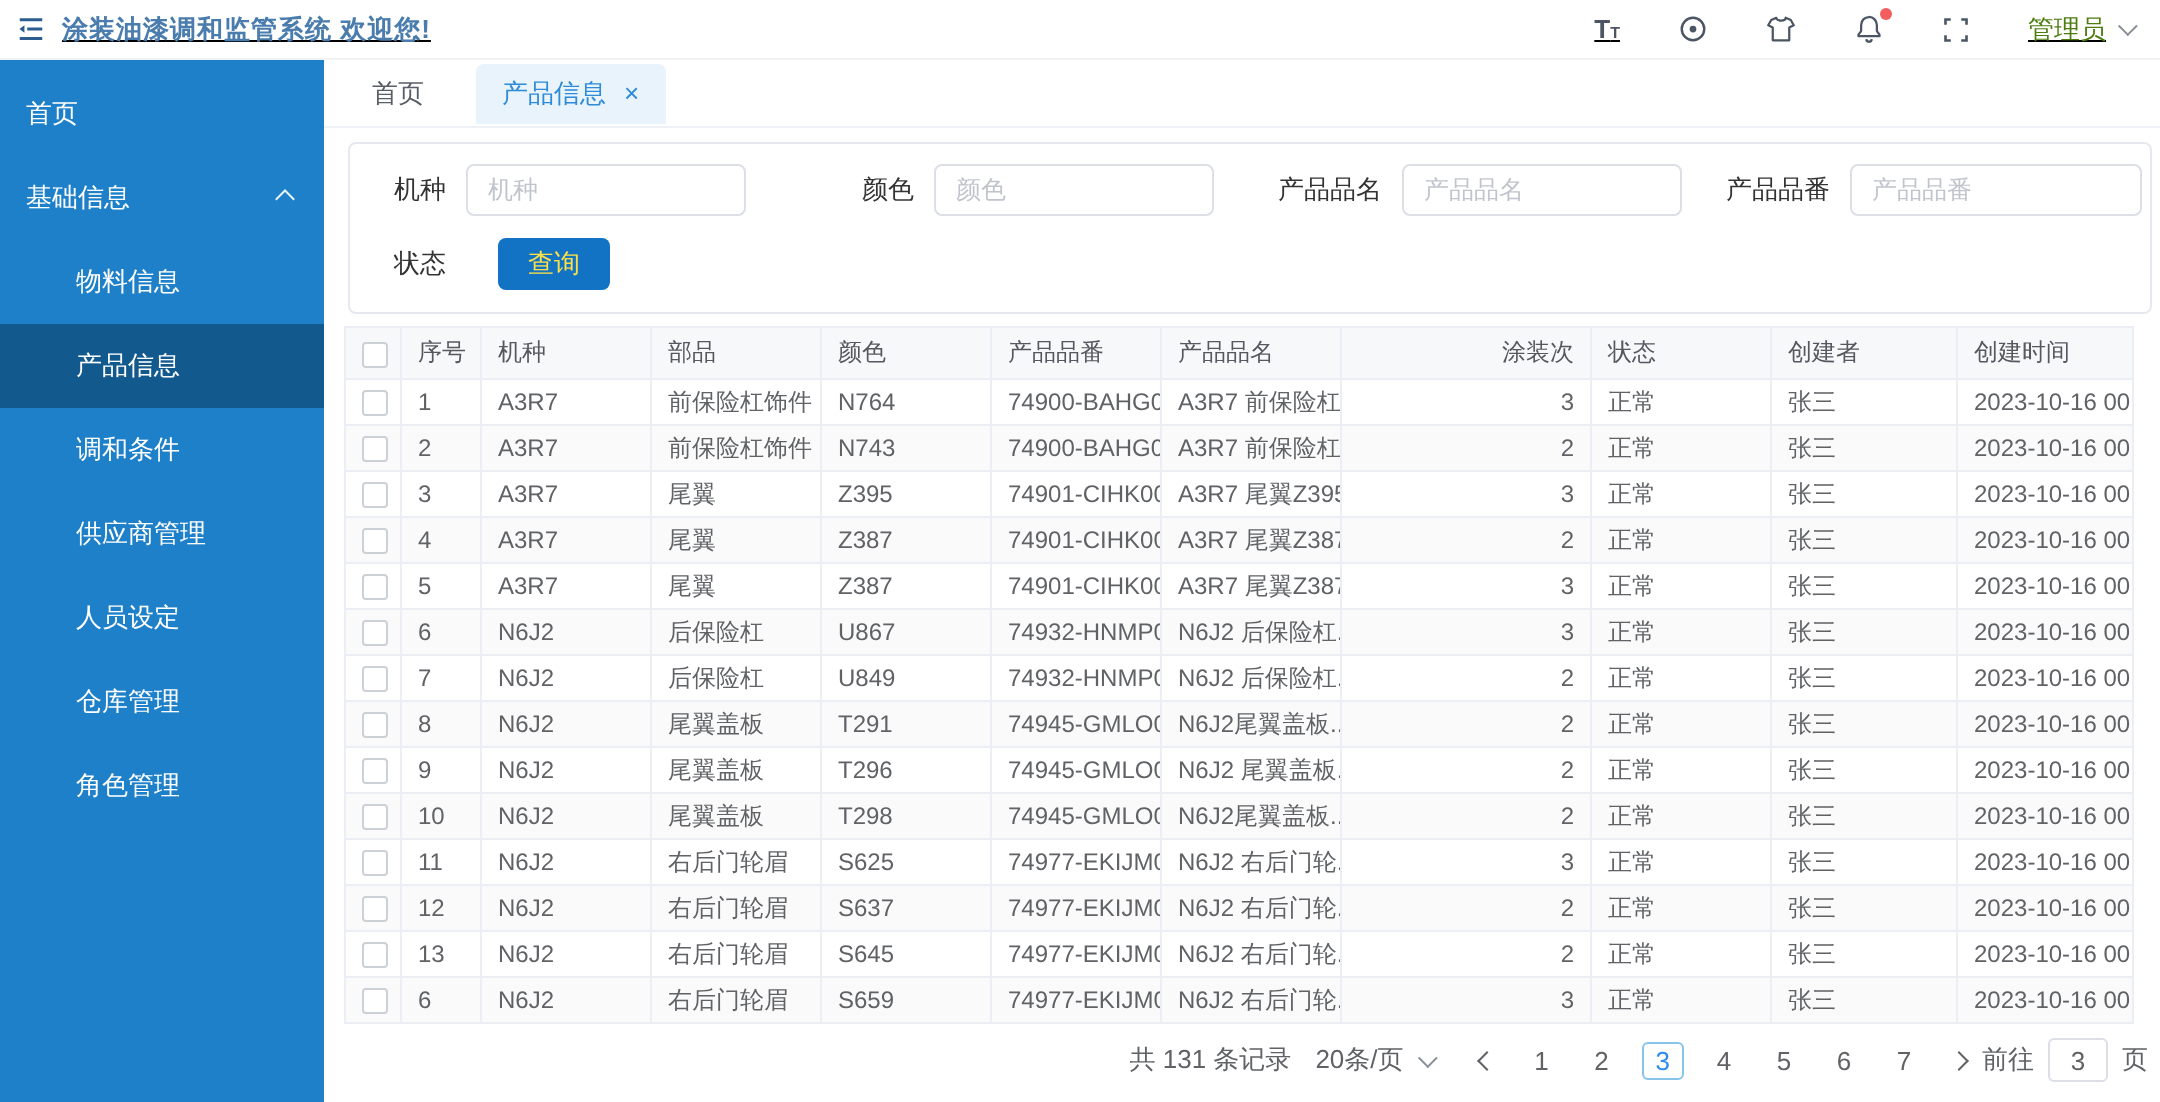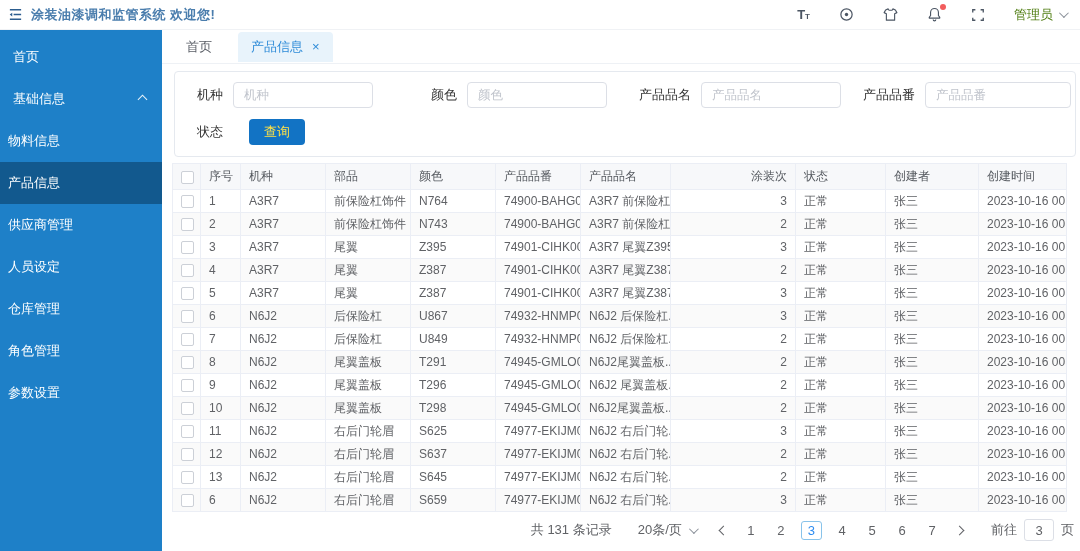--- a/index.html
+++ b/index.html
@@ -1,37 +1,37 @@
 <!DOCTYPE html>
 <html><head>
 <meta charset="utf-8">
 <style>
   * { box-sizing: border-box; margin: 0; padding: 0; }
   html,body { width:1080px; height:551px; overflow:hidden; }
   body { font-family:"Liberation Sans","DejaVu Sans",sans-serif; background:#fff; position:relative; }
 
   
   .topbar { position:absolute; top:0; left:0; right:0; height:30px; background:#fff;
-            display:flex; align-items:center; padding:0 14px 0 8px; border-bottom:1px solid #f0f2f5; z-index:3; }
+            display:flex; align-items:center; padding:0 14px 0 8px; border-bottom:1px solid #f0f2f5; z-index:3;text-decoration:underline; }
   .fold-ico { display:flex; align-items:center; margin-right:8px; color:#2c5d8f; }
   .app-title { font-size:13px; font-weight:bold; color:#4a7dad; letter-spacing:.5px; }
   .topbar-right { margin-left:auto; display:flex; align-items:center; gap:29px; color:#4b5563; }
   .tb-ico { display:flex; align-items:center; color:#4b5563; position:relative; cursor:pointer; }
   .ico-font { font-size:13px; font-weight:bold; line-height:1; }
   .ico-font small { font-size:8px; font-weight:bold; }
   .badge-dot { position:absolute; top:-3px; right:-4px; width:6px; height:6px; border-radius:50%; background:#f25d5d; }
   .userbox { display:flex; align-items:center; gap:6px; font-size:13px; color:#4d7c0f; cursor:pointer; }
   .caret { width:7px; height:7px; border-right:1.4px solid #8a9099; border-bottom:1.4px solid #8a9099;
            transform:rotate(45deg) translateY(-2px); display:inline-block; }
 
   
   .sidebar { position:absolute; top:30px; left:0; bottom:0; width:162px; background:#1e80c8; padding-top:6px; z-index:2; }
   .side-item { height:42px; display:flex; align-items:center; color:#fff; font-size:13px;
                padding:0 16px 0 13px; cursor:pointer; }
-  .side-item.sub { padding-left:8px; }
+  .side-item.sub { padding-left:38px; }
   .side-item.selected { background:#12598e; }
   .chev { width:7px; height:7px; border-right:1.5px solid rgba(255,255,255,.9); border-bottom:1.5px solid rgba(255,255,255,.9);
           margin-left:auto; display:inline-block; }
   .chev.down { transform:rotate(45deg); }
   .chev.up { transform:rotate(-135deg); }
 
   
   .main { position:absolute; left:162px; top:30px; right:0; bottom:0; background:#fff; }
 
   .tabbar { height:34px; display:flex; align-items:center; padding-left:24px; gap:26px; border-bottom:1px solid #eef1f5; }
@@ -64,31 +64,31 @@
   tbody tr:nth-child(even) td { background:#fafafa; }
   .ta-r { text-align:right; }
   .c-check { text-align:center; }
   .checkbox { display:inline-block; width:13px; height:13px; border:1px solid #ccd0d7; border-radius:2px;
               background:#fff; vertical-align:middle; cursor:pointer; }
   .vscroll { position:absolute; right:0; top:30px; width:8px; height:330px; background:#dcdee2; border-radius:4px; }
 
   
   .pager { margin-top:7px; padding-right:6px; display:flex; justify-content:flex-end; align-items:center;
            font-size:13px; color:#606266; }
-  .pg-total { margin-right:26px; }
+  .pg-total { margin-right:12px; }
   .pg-size { display:flex; align-items:center; gap:7px; margin-right:20px; cursor:pointer; }
   .pg-size .caret { transform:rotate(45deg) translateY(-2px); }
   .pg-arrow { color:#606266; padding:0 4px; cursor:pointer; display:flex; align-items:center; }
   .arrw { width:7px; height:7px; border-right:1.4px solid #606266; border-bottom:1.4px solid #606266; display:inline-block; }
   .arrw.left  { transform:rotate(135deg); }
   .arrw.right { transform:rotate(-45deg); }
   .pg-pages { display:flex; align-items:center; gap:10px; margin:0 10px; }
   .pg { min-width:20px; text-align:center; padding:2px 4px; cursor:pointer; }
   .pg.cur { border:1px solid #88c3ea; border-radius:3px; color:#2d8cf0; padding:1px 6px; }
-  .pg-goto { display:flex; align-items:center; gap:7px; margin-left:24px; }
+  .pg-goto { display:flex; align-items:center; gap:7px; margin-left:4px; }
   .goto-inp { width:30px; height:22px; border:1px solid #dcdfe6; border-radius:3px; text-align:center;
               font-size:13px; color:#606266; font-family:inherit; outline:none; }
 </style>
 </head>
 <body>
 
 <div class="topbar">
   <span class="fold-ico">
     <svg width="15" height="15" viewBox="0 0 16 16">
         <path d="M2 3h12M6 8h8M2 13h12" stroke="currentColor" stroke-width="1.6" fill="none"></path>
@@ -138,33 +138,33 @@
       <span>基础信息</span>
       <span class="chev up"></span>
     </div>
     <div class="side-item sub">
       <span>物料信息</span>
     </div>
     <div class="side-item sub selected">
       <span>产品信息</span>
     </div>
     <div class="side-item sub">
+      <span>调和条件</span>
+    </div>
+    <div class="side-item sub">
       <span>供应商管理</span>
     </div>
     <div class="side-item sub">
       <span>人员设定</span>
     </div>
     <div class="side-item sub">
       <span>仓库管理</span>
     </div>
     <div class="side-item sub">
       <span>角色管理</span>
-    </div>
-    <div class="side-item sub">
-      <span>参数设置</span>
     </div>
   </div>
 
 <div class="main">
 
   <div class="tabbar">
     <span class="tab">首页</span>
     <span class="tab active">
       <span>产品信息</span>
       <span class="tab-close">×</span>

